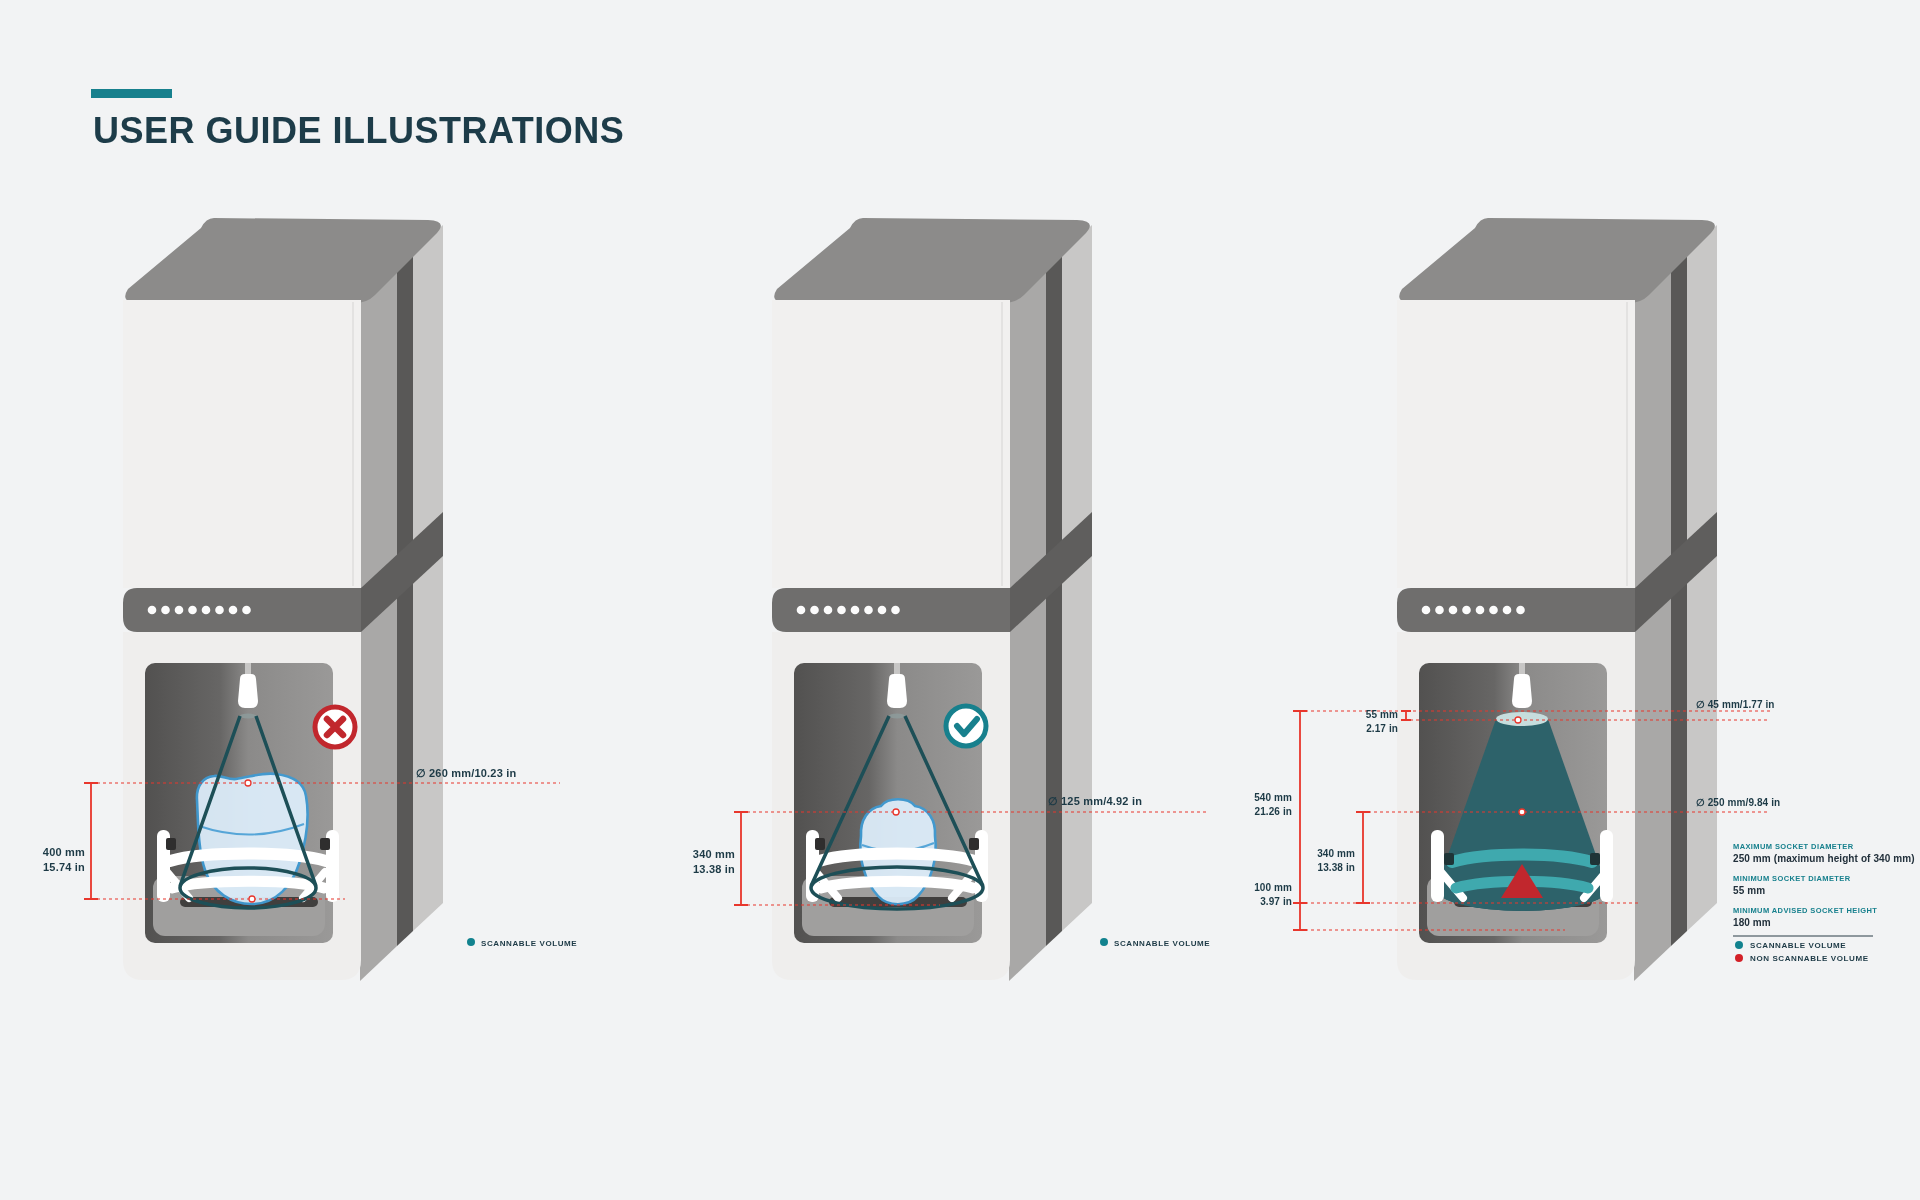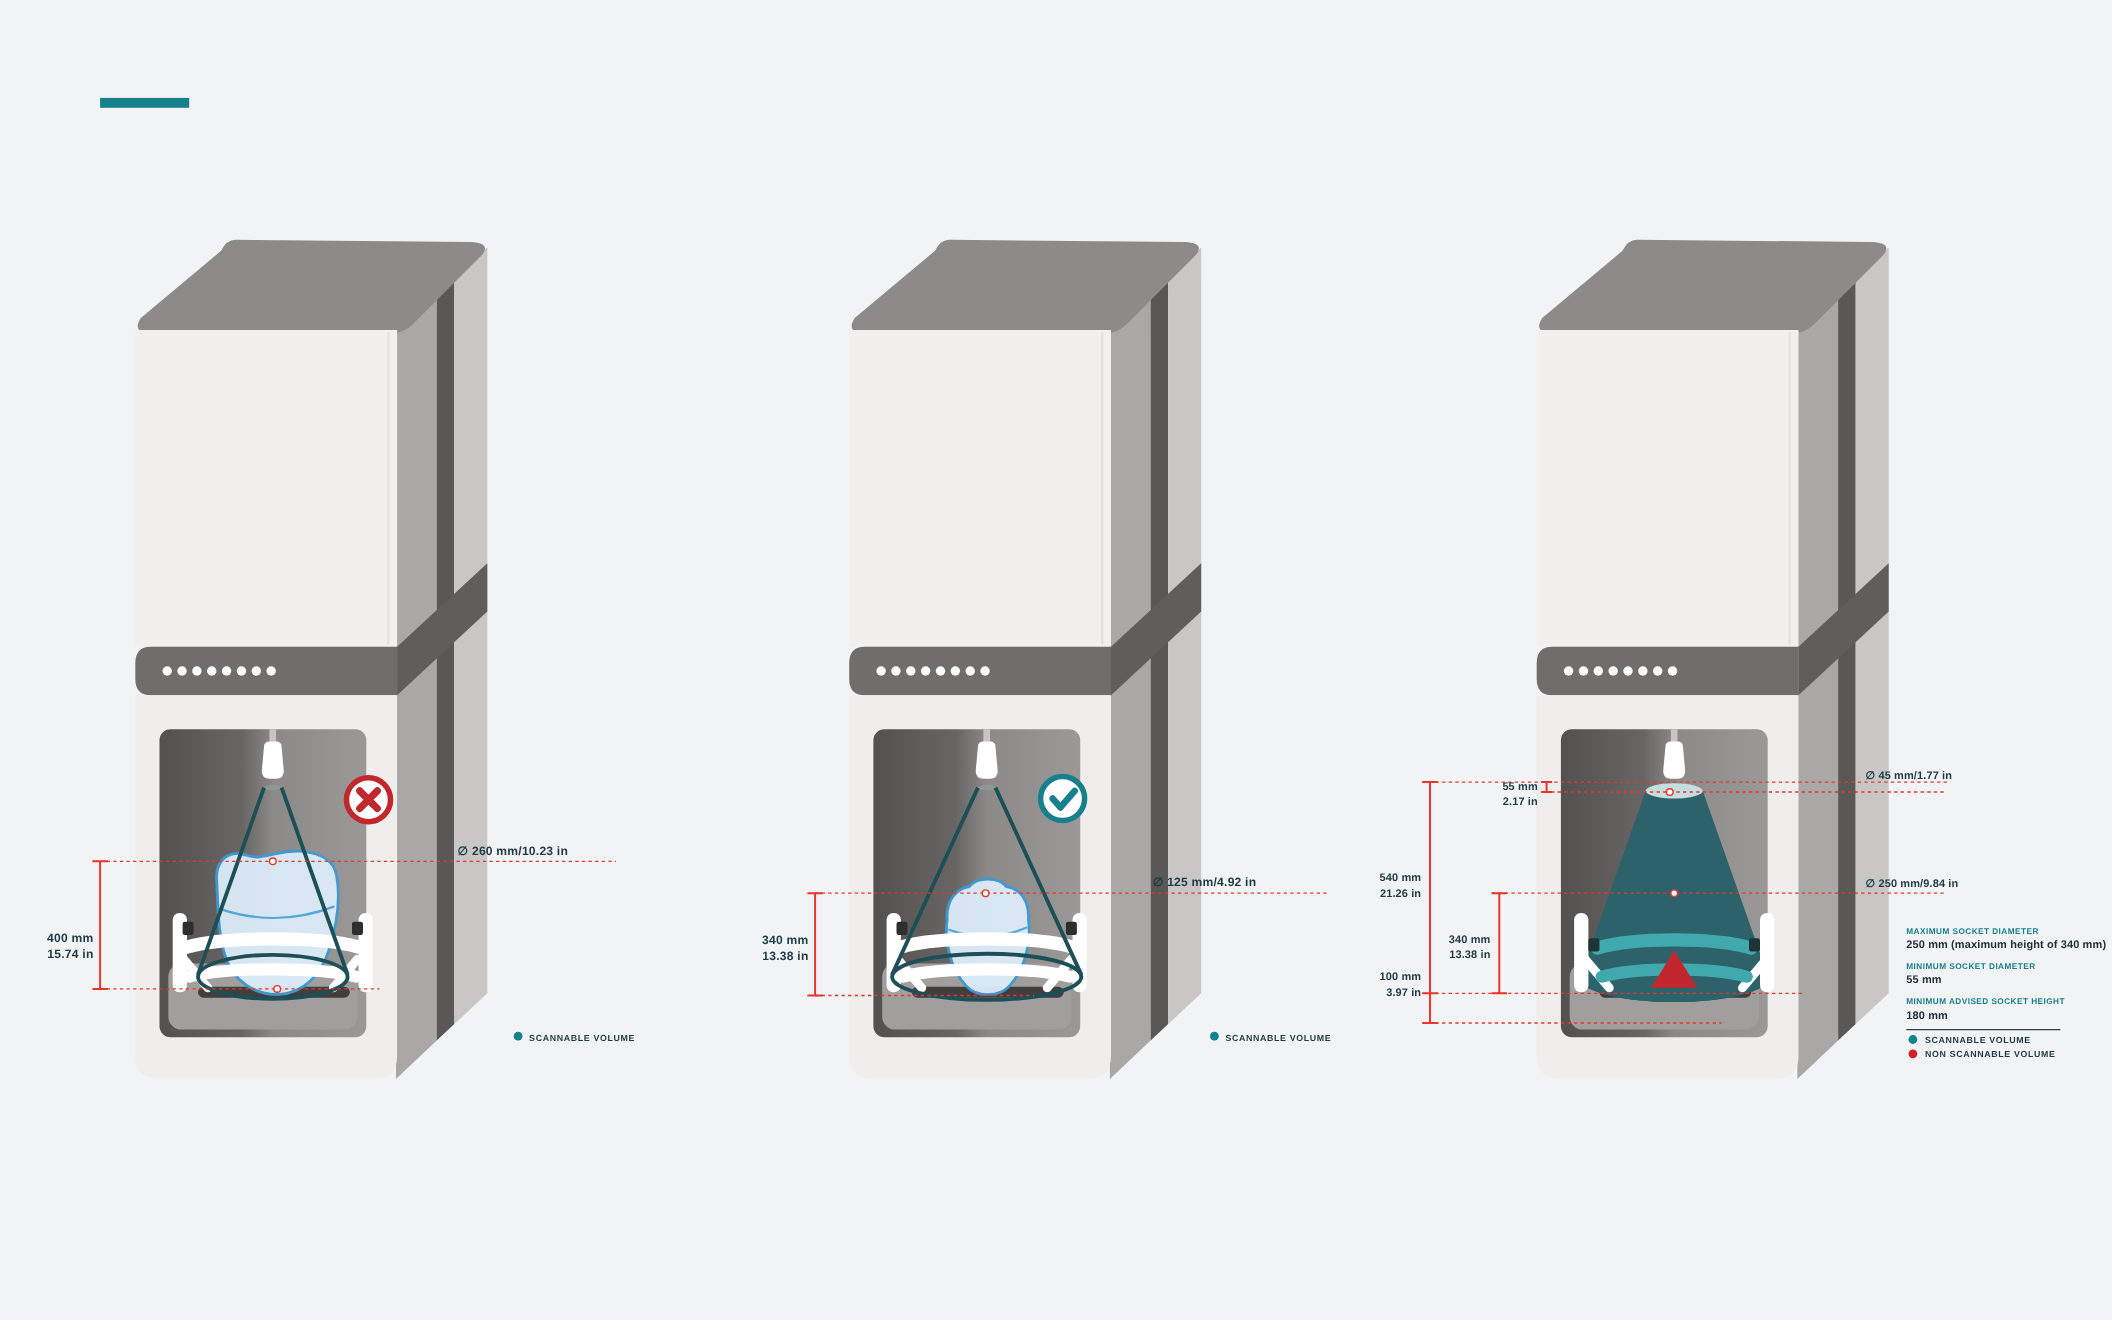--- a/index.html
+++ b/index.html
@@ -14,20 +14,21 @@
   .legend-t{font:700 8px "Liberation Sans",sans-serif;fill:#1d3a46;letter-spacing:.6px;}
   .spec-h{font:700 7.5px "Liberation Sans",sans-serif;fill:#17808d;letter-spacing:.4px;}
   .spec-v{font:600 10px "Liberation Sans",sans-serif;fill:#22303b;letter-spacing:.1px;}
   .redline{stroke:#e8362c;fill:none;}
 </style>
 </head>
 <body>
 
 <div class="stage">
   <div class="accent-bar"></div>
+  <h1 class="title">USER GUIDE ILLUSTRATIONS</h1>
 
   <svg width="1920" height="1200" viewBox="0 0 1920 1200">
     <defs>
       <linearGradient id="chamberGrad" x1="0" y1="0" x2="1" y2="0">
         <stop offset="0" stop-color="#525150"></stop>
         <stop offset="0.4" stop-color="#676665"></stop>
         <stop offset="0.55" stop-color="#8b8a89"></stop>
         <stop offset="1" stop-color="#9a9998"></stop>
       </linearGradient>
 

